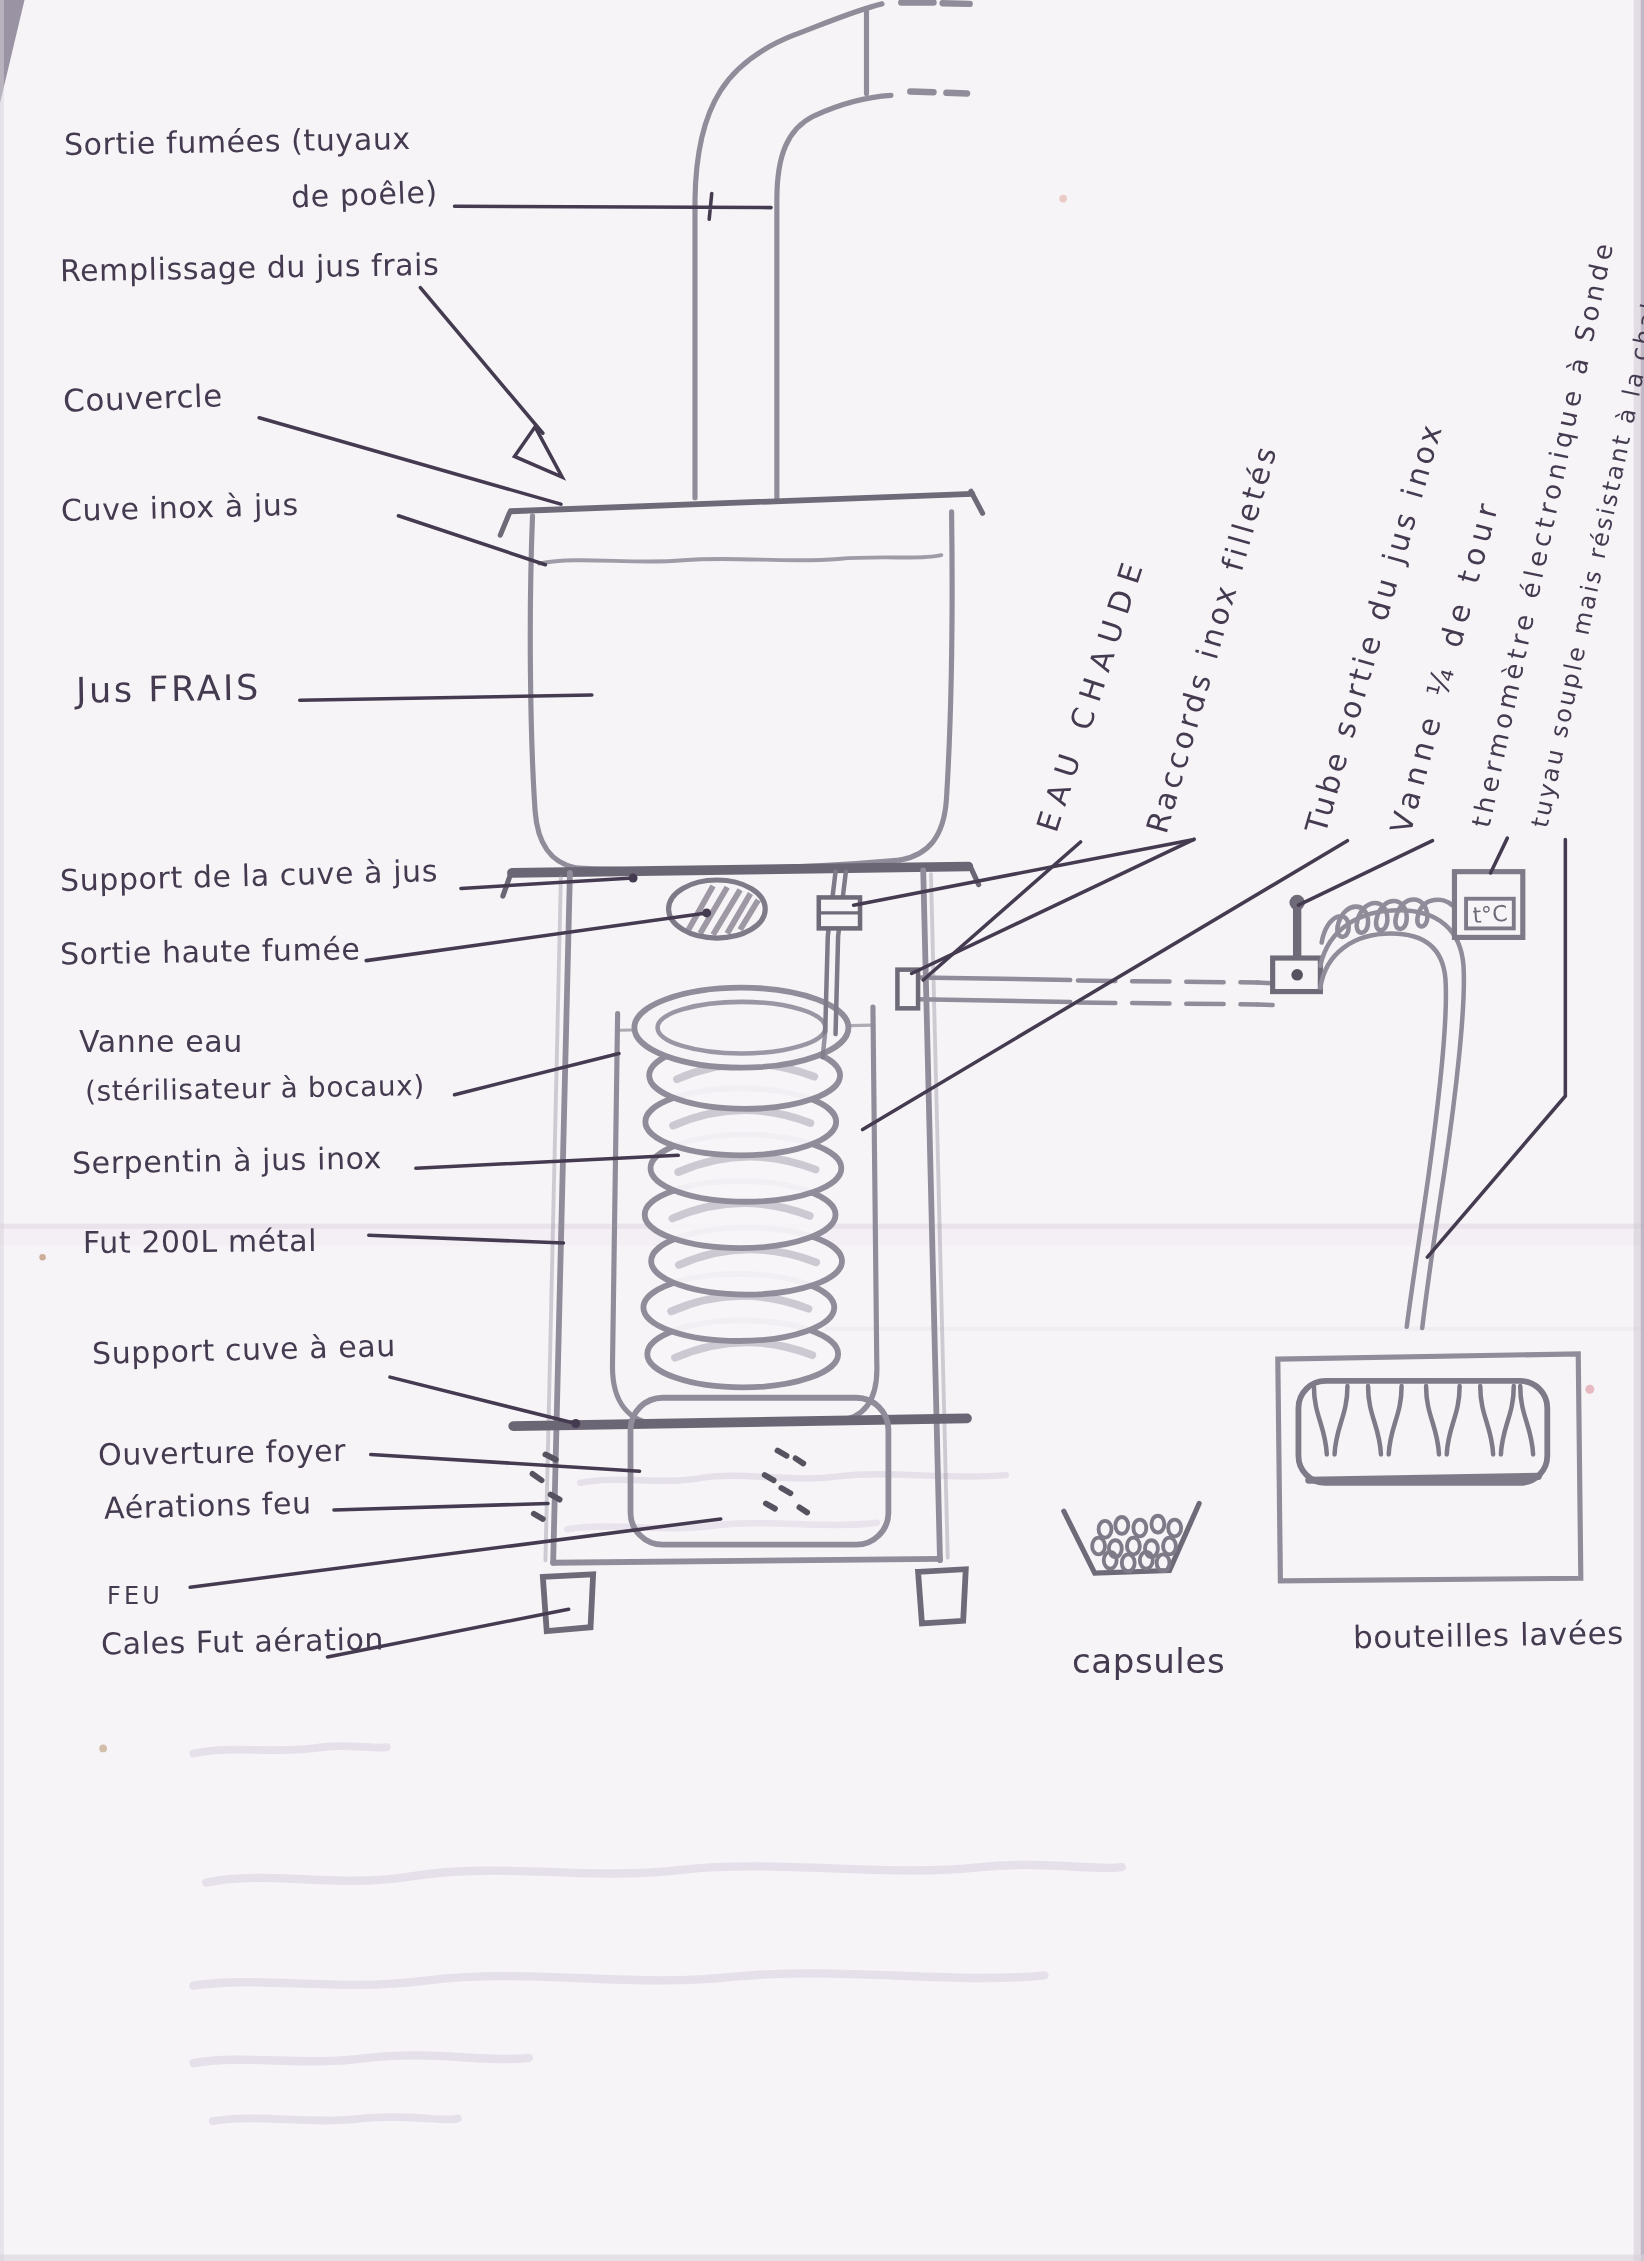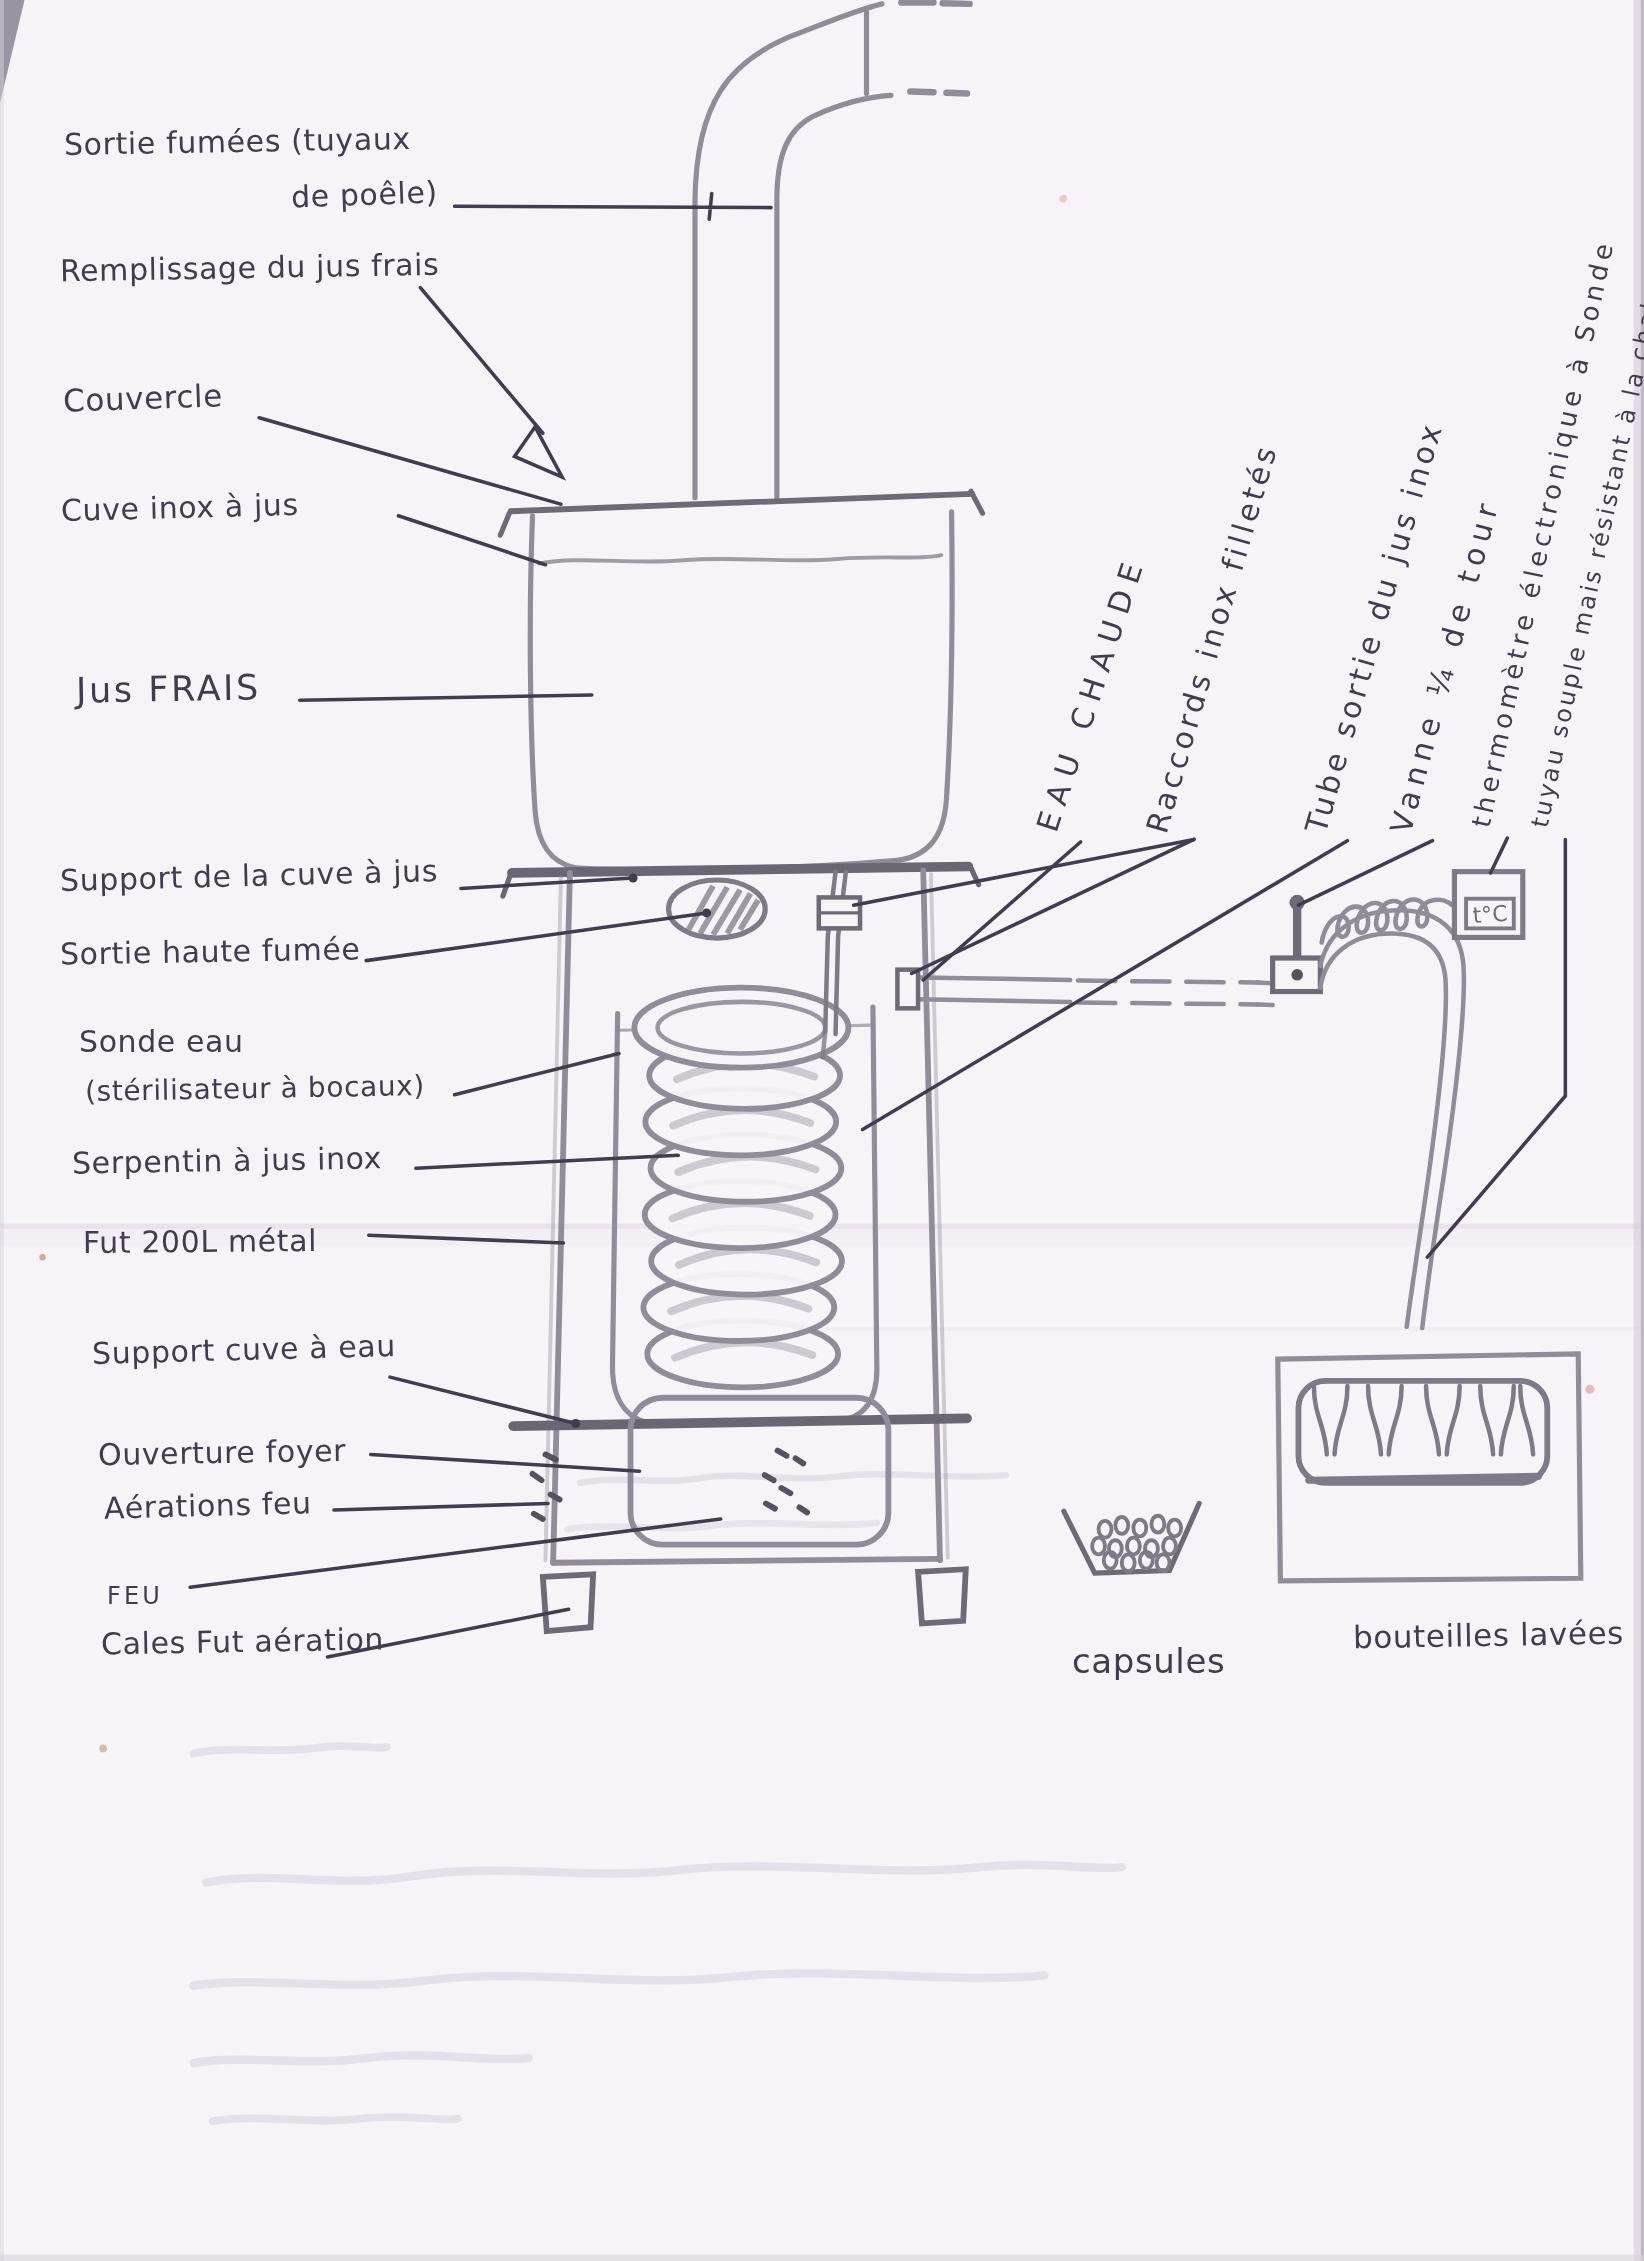--- a/index.html
+++ b/index.html
@@ -224,21 +224,21 @@
   </svg>
 
   <div class="lbl" style="left:64px;top:124px;transform:rotate(-1deg);">Sortie fumées (tuyaux</div>
   <div class="lbl" style="left:291px;top:177px;transform:rotate(-2deg);">de poêle)</div>
   <div class="lbl" style="left:60px;top:250px;transform:rotate(-1deg);">Remplissage du jus frais</div>
   <div class="lbl" style="left:63px;top:380px;font-size:31px;transform:rotate(-2deg);">Couvercle</div>
   <div class="lbl" style="left:61px;top:490px;transform:rotate(-1.5deg);">Cuve inox à jus</div>
   <div class="lbl big" style="left:76px;top:669px;transform:rotate(-1deg);">Jus FRAIS</div>
   <div class="lbl" style="left:60px;top:858px;transform:rotate(-1.5deg);">Support de la cuve à jus</div>
   <div class="lbl" style="left:60px;top:934px;transform:rotate(-1deg);">Sortie haute fumée</div>
-  <div class="lbl" style="left:79px;top:1024px;">Sonde eau</div>
+  <div class="lbl" style="left:79px;top:1024px;">Vanne eau</div>
   <div class="lbl" style="left:85px;top:1072px;font-size:28px;transform:rotate(-1deg);">(stérilisateur à bocaux)</div>
   <div class="lbl" style="left:72px;top:1143px;transform:rotate(-1deg);">Serpentin à jus inox</div>
   <div class="lbl" style="left:83px;top:1224px;transform:rotate(-0.5deg);">Fut 200L métal</div>
   <div class="lbl" style="left:92px;top:1332px;transform:rotate(-1.5deg);">Support cuve à eau</div>
   <div class="lbl" style="left:98px;top:1435px;transform:rotate(-1deg);">Ouverture foyer</div>
   <div class="lbl" style="left:104px;top:1488px;transform:rotate(-1.5deg);">Aérations feu</div>
   <div class="lbl" style="left:107px;top:1552px;font-size:24px;letter-spacing:3.2px;margin-top:30px;">FEU</div>
   <div class="lbl" style="left:101px;top:1624px;transform:rotate(-1deg);">Cales Fut aération</div>
 
   <div class="lbl" style="left:1072px;top:1641px;font-size:34px;">capsules</div>

